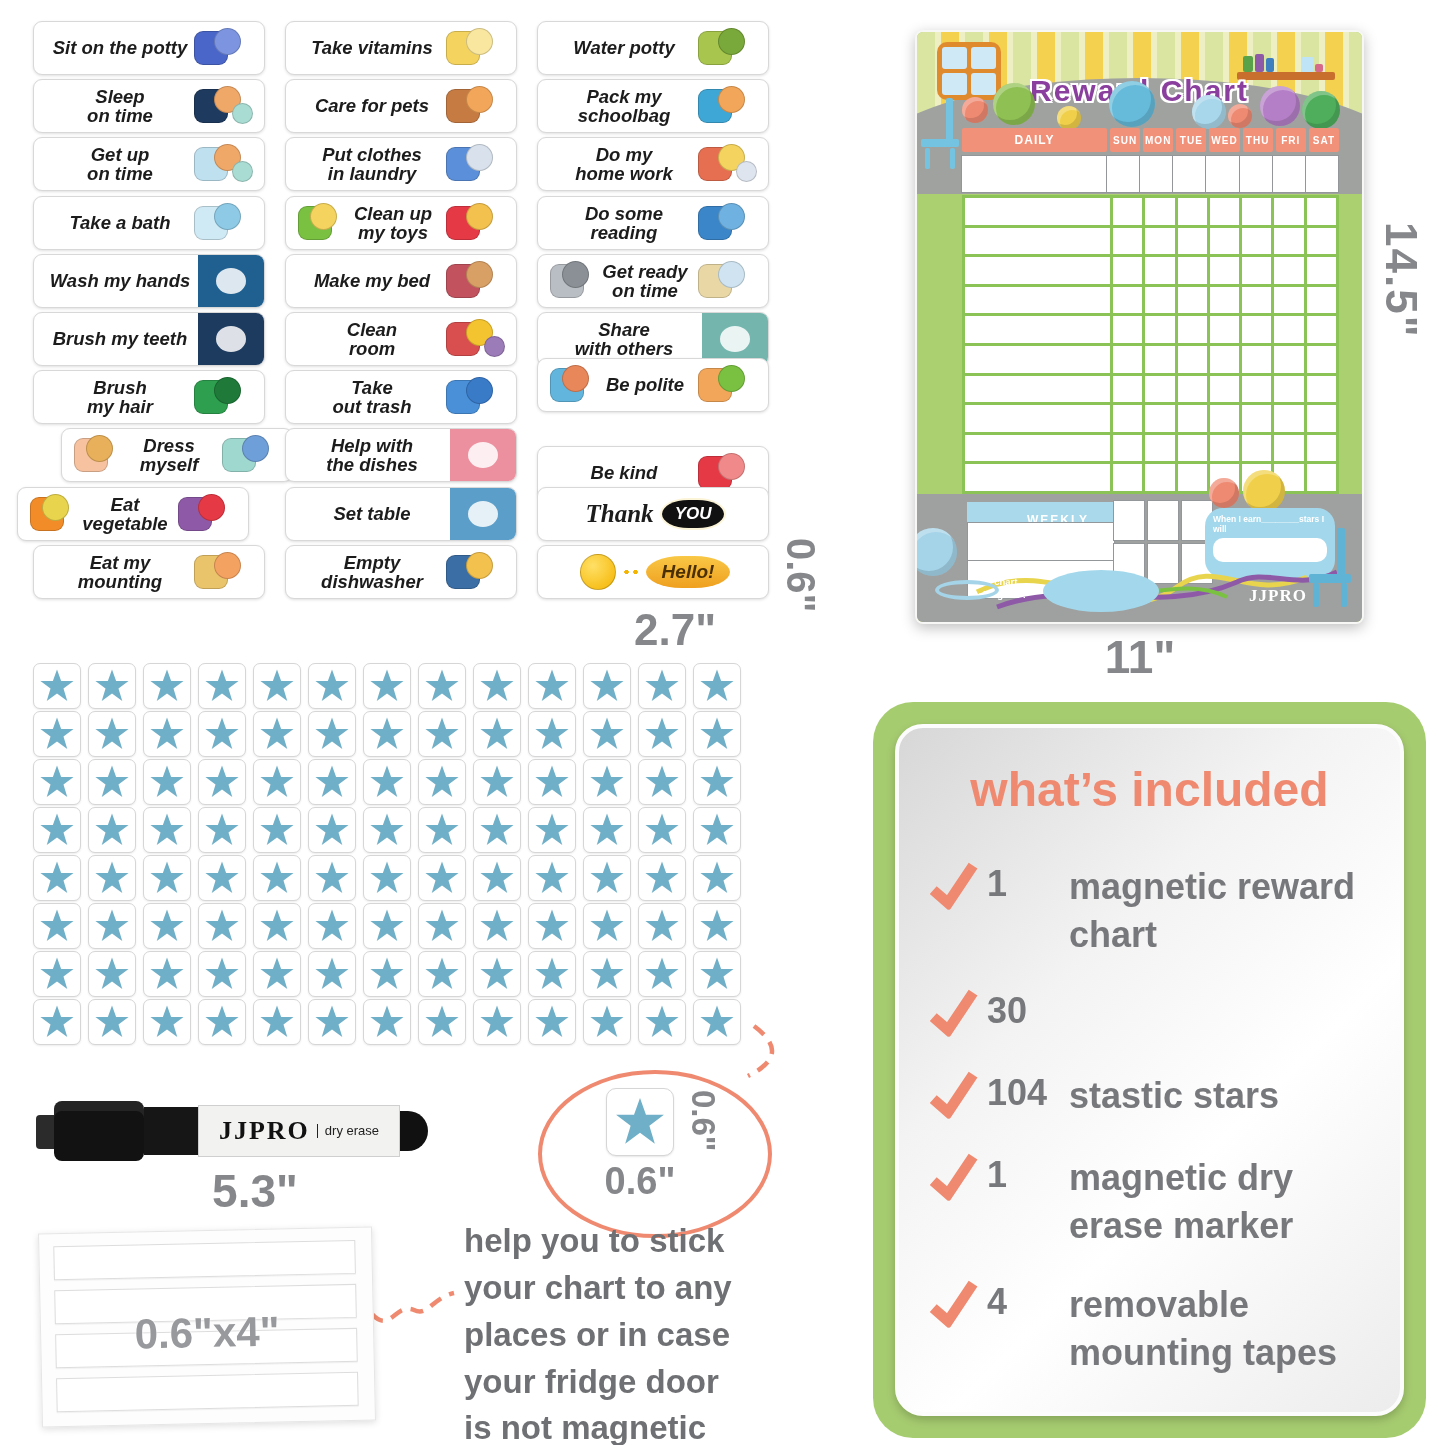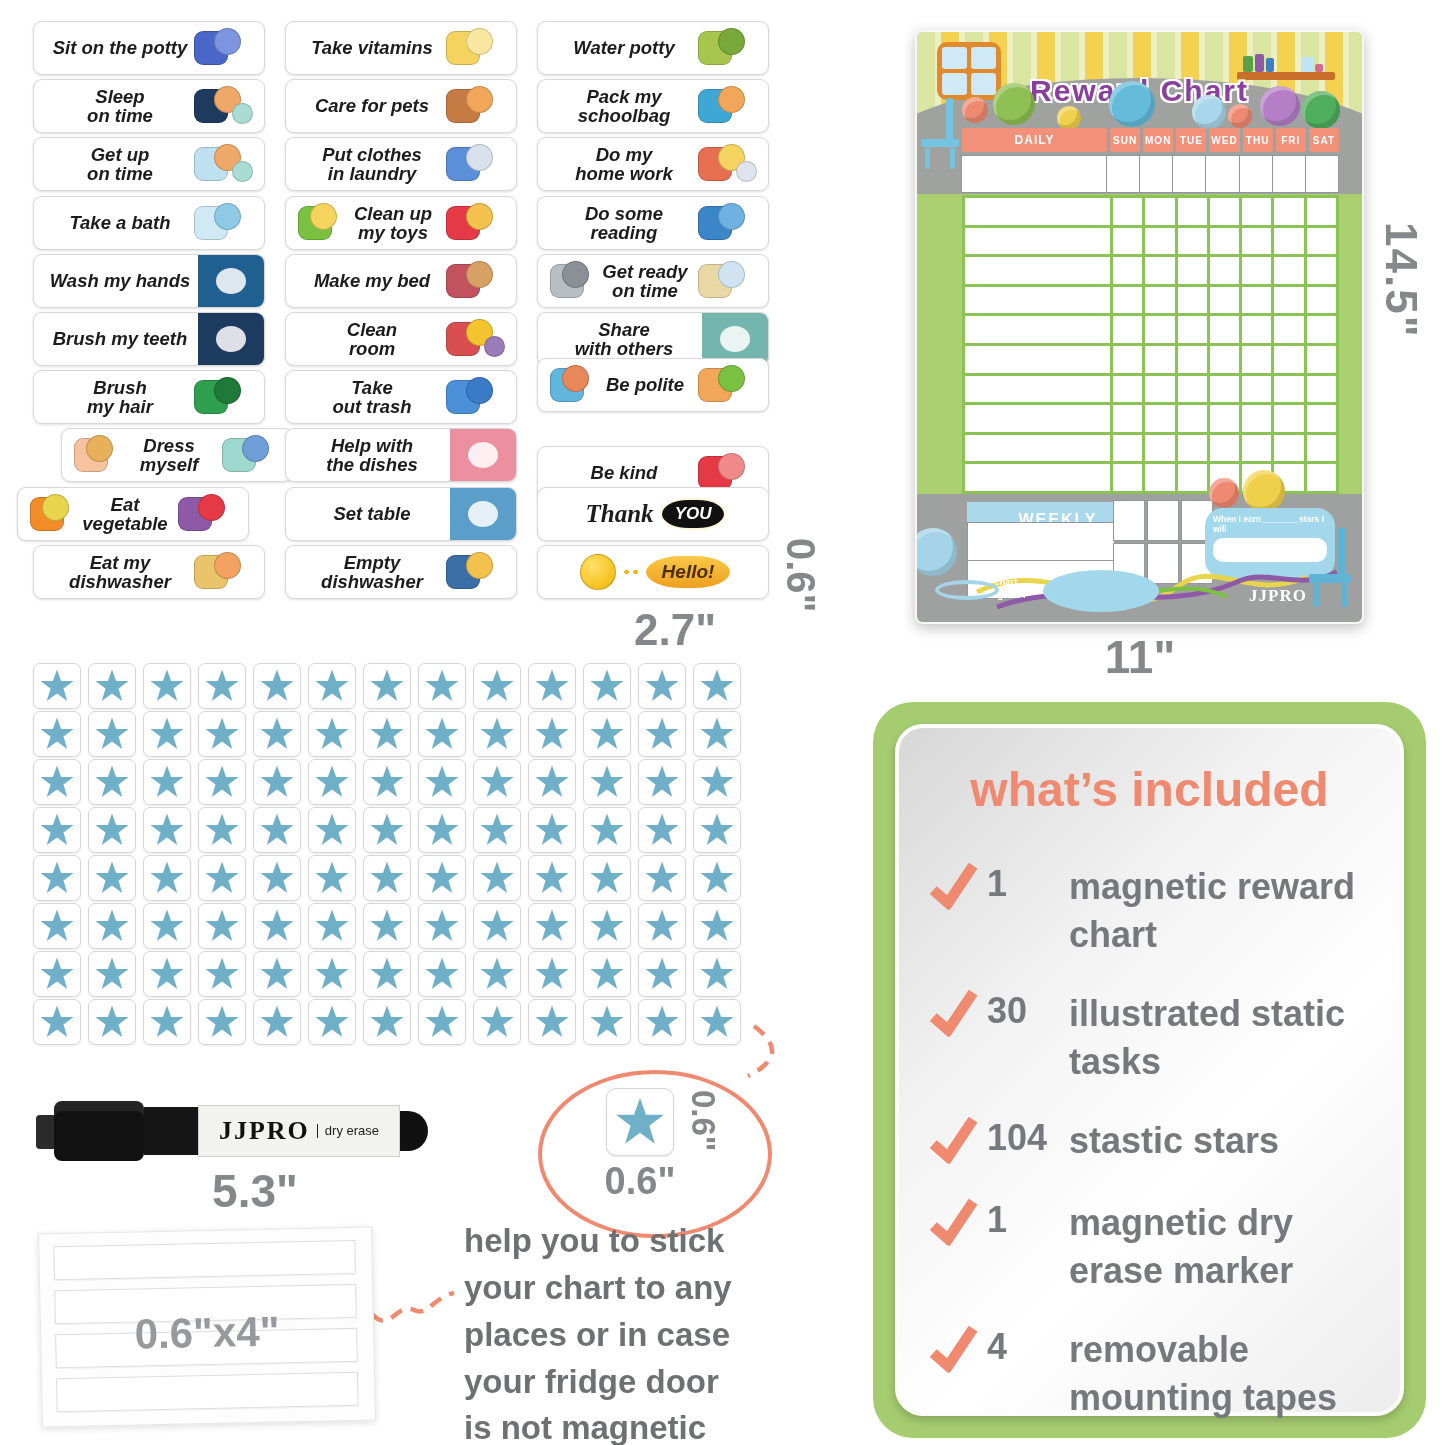--- a/index.html
+++ b/index.html
@@ -40,21 +40,21 @@
   .hdr-cell{background:#f19179;color:#fff;font-weight:bold;font-size:10px;letter-spacing:1px;
             display:flex;align-items:center;justify-content:center;border-radius:2px;}
   .row1-grid{position:absolute;left:45px;top:123px;width:377px;height:38px;display:grid;
              grid-template-columns:145px repeat(7,1fr);}
   .row1-cell{background:#fff;border:1px solid #94979a;margin-left:-1px;}
   .grn-grid{position:absolute;left:45px;top:163px;width:377px;height:299px;display:grid;
             grid-template-columns:145px repeat(7,1fr);grid-auto-rows:1fr;gap:3px;background:#8cc356;
             border:3px solid #8cc356;box-sizing:border-box;}
   .grn-cell{background:#fff;}
   .weekly-bar{position:absolute;left:50px;top:470px;width:148px;height:36px;background:#a9d9eb;color:#fff;
-              font-weight:bold;font-size:16px;letter-spacing:2px;display:flex;align-items:center;justify-content:center;padding-left:17px;}
+              font-weight:bold;font-size:12px;letter-spacing:2px;display:flex;align-items:center;justify-content:center;padding-left:17px;}
   .weekly-row{position:absolute;left:50px;width:148px;height:39px;background:#fff;border:1px solid #94979a;box-sizing:border-box;}
   .mid-grid{position:absolute;left:196px;top:468px;width:100px;height:84px;display:grid;
             grid-template-columns:repeat(3,1fr);grid-template-rows:repeat(2,1fr);gap:2px;}
   .mid-cell{background:#fff;border:1px solid #94979a;}
   .goal-box{position:absolute;left:288px;top:476px;width:130px;height:70px;background:#a3d8ec;border-radius:18px;text-decoration:underline;}
   .goal-text{position:absolute;left:8px;top:6px;width:118px;font-size:8.5px;font-weight:bold;color:#fff;}
   .goal-input{position:absolute;left:8px;top:30px;width:114px;height:24px;background:#fff;border-radius:10px;}
   .belongs{position:absolute;left:55px;top:544px;color:#fff;font-size:9.5px;font-weight:bold;line-height:1.35;}
   .belongs-oval{position:absolute;left:126px;top:538px;width:116px;height:42px;background:#a3d8ec;border-radius:50%;}
   .chart-brand{position:absolute;left:332px;top:554px;color:#fff;font-weight:bold;font-size:17px;letter-spacing:1px;
@@ -176,21 +176,21 @@
         </span>
         <span class="task-text">Eat
 vegetable</span>
         <span class="icon-zone">
           <span class="blob" style="width: 34px; height: 34px; left: 0px; top: 6px; border-radius: 9px; background: rgb(142, 90, 168);"></span>
           <span class="blob" style="width: 27px; height: 27px; left: 20px; top: 3px; border-radius: 50%; background: rgb(230, 57, 70);"></span>
         </span>
       </div>
       <div class="task-label" style="left: 33px; top: 545px;">
         <span class="task-text">Eat my
-dishwasher</span>
+mounting</span>
         <span class="icon-zone">
           <span class="blob" style="width: 34px; height: 34px; left: 0px; top: 6px; border-radius: 9px; background: rgb(233, 196, 106);"></span>
           <span class="blob" style="width: 27px; height: 27px; left: 20px; top: 3px; border-radius: 50%; background: rgb(244, 162, 97);"></span>
         </span>
       </div>
       <div class="task-label" style="left: 285px; top: 21px;">
         <span class="task-text">Take vitamins</span>
         <span class="icon-zone">
           <span class="blob" style="width: 34px; height: 34px; left: 0px; top: 6px; border-radius: 9px; background: rgb(244, 211, 94);"></span>
           <span class="blob" style="width: 27px; height: 27px; left: 20px; top: 3px; border-radius: 50%; background: rgb(249, 231, 159);"></span>
@@ -1108,22 +1108,20 @@
               </svg></span>
             <span class="inc-qty">1</span>
             <span class="inc-text">magnetic reward
 chart</span>
           </div>
           <div class="included-item">
             <span><svg viewBox="0 0 56 48" width="54" height="46" style="transform:rotate(-6deg)">
                 <path d="M6,26 L20,41 L50,5" stroke="#ef8a70" stroke-width="11" fill="none"></path>
               </svg></span>
             <span class="inc-qty">30</span>
-            <span class="inc-text">illustrated static
-tasks</span>
           </div>
           <div class="included-item">
             <span><svg viewBox="0 0 56 48" width="54" height="46" style="transform:rotate(-6deg)">
                 <path d="M6,26 L20,41 L50,5" stroke="#ef8a70" stroke-width="11" fill="none"></path>
               </svg></span>
             <span class="inc-qty">104</span>
             <span class="inc-text">stastic stars</span>
           </div>
           <div class="included-item">
             <span><svg viewBox="0 0 56 48" width="54" height="46" style="transform:rotate(-6deg)">

